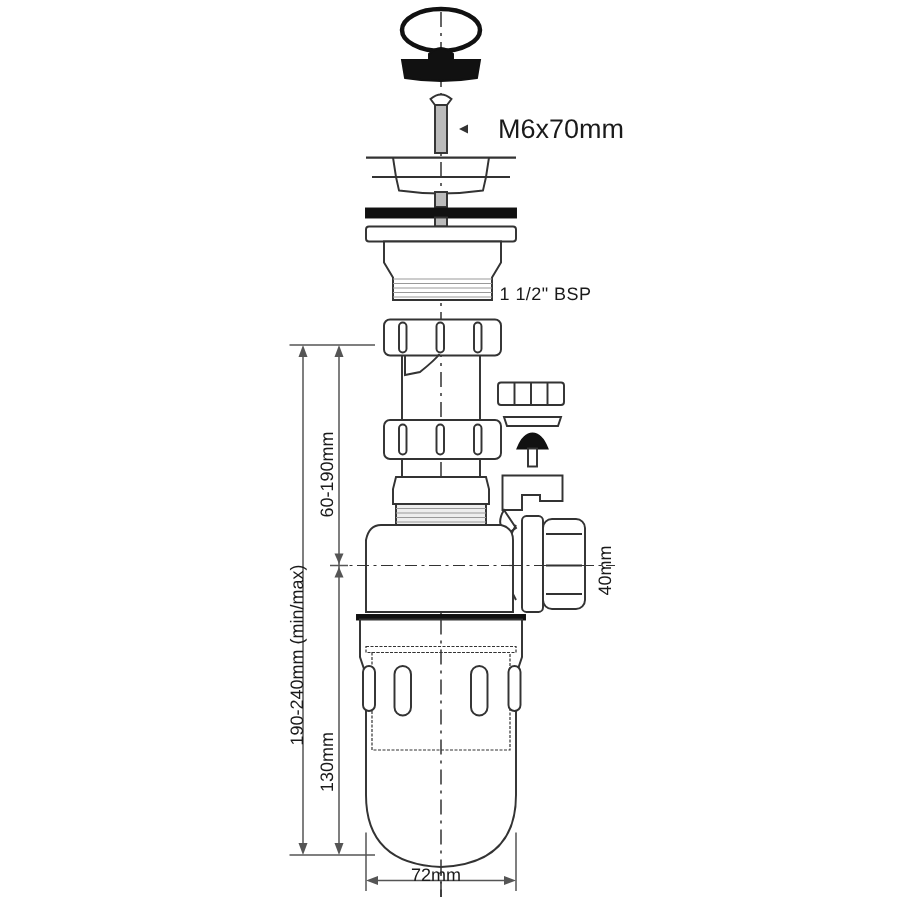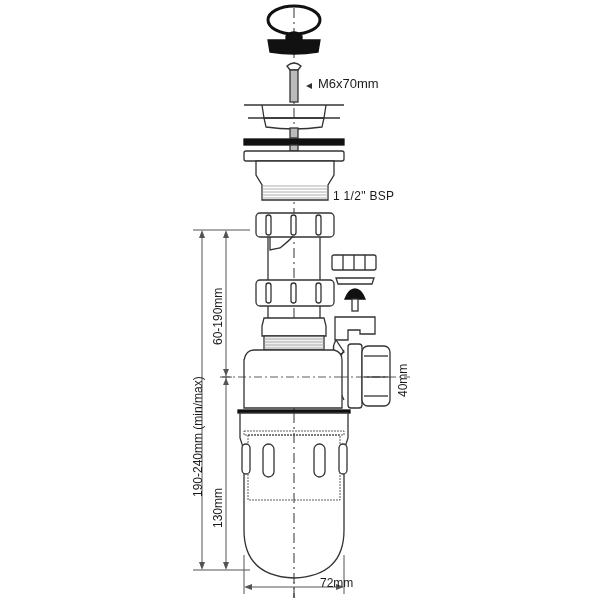--- a/index.html
+++ b/index.html
@@ -1,21 +1,21 @@
 <!DOCTYPE html>
 <html><head>
   <meta charset="utf-8">
   <style>
     html, body { margin: 0; padding: 0; background: #ffffff; }
     body { width: 600px; height: 600px; overflow: hidden; position: relative; }
     #diagram { position: absolute; left: 0; top: 0; width: 600px; height: 600px; }
     .lbl { position: absolute; font-family: "Liberation Sans", sans-serif; color: #1a1a1a; white-space: nowrap; }
-    .lbl-m6 { left: 318px; top: 76px; font-size: 13px; }
+    .lbl-m6 { left: 332px; top: 76px; font-size: 18px; }
     .lbl-bsp { left: 333px; top: 189px; font-size: 12px; letter-spacing: 0.3px; }
-    .lbl-72 { left: 274px; top: 576px; font-size: 12px; margin-left: 46px; }
+    .lbl-72 { left: 274px; top: 576px; font-size: 12px; }
     .vert { transform-origin: left top; transform: rotate(-90deg); }
     .lbl-190240 { left: 191px; top: 497px; font-size: 12px; }
     .lbl-60190 { left: 211px; top: 345px; font-size: 12px; }
     .lbl-130 { left: 211px; top: 528px; font-size: 12px; }
     .lbl-40 { left: 396px; top: 397px; font-size: 12px; }
   </style>
 </head>
 <body>
 
 <svg id="diagram" viewBox="0 0 600 600" xmlns="http://www.w3.org/2000/svg">

